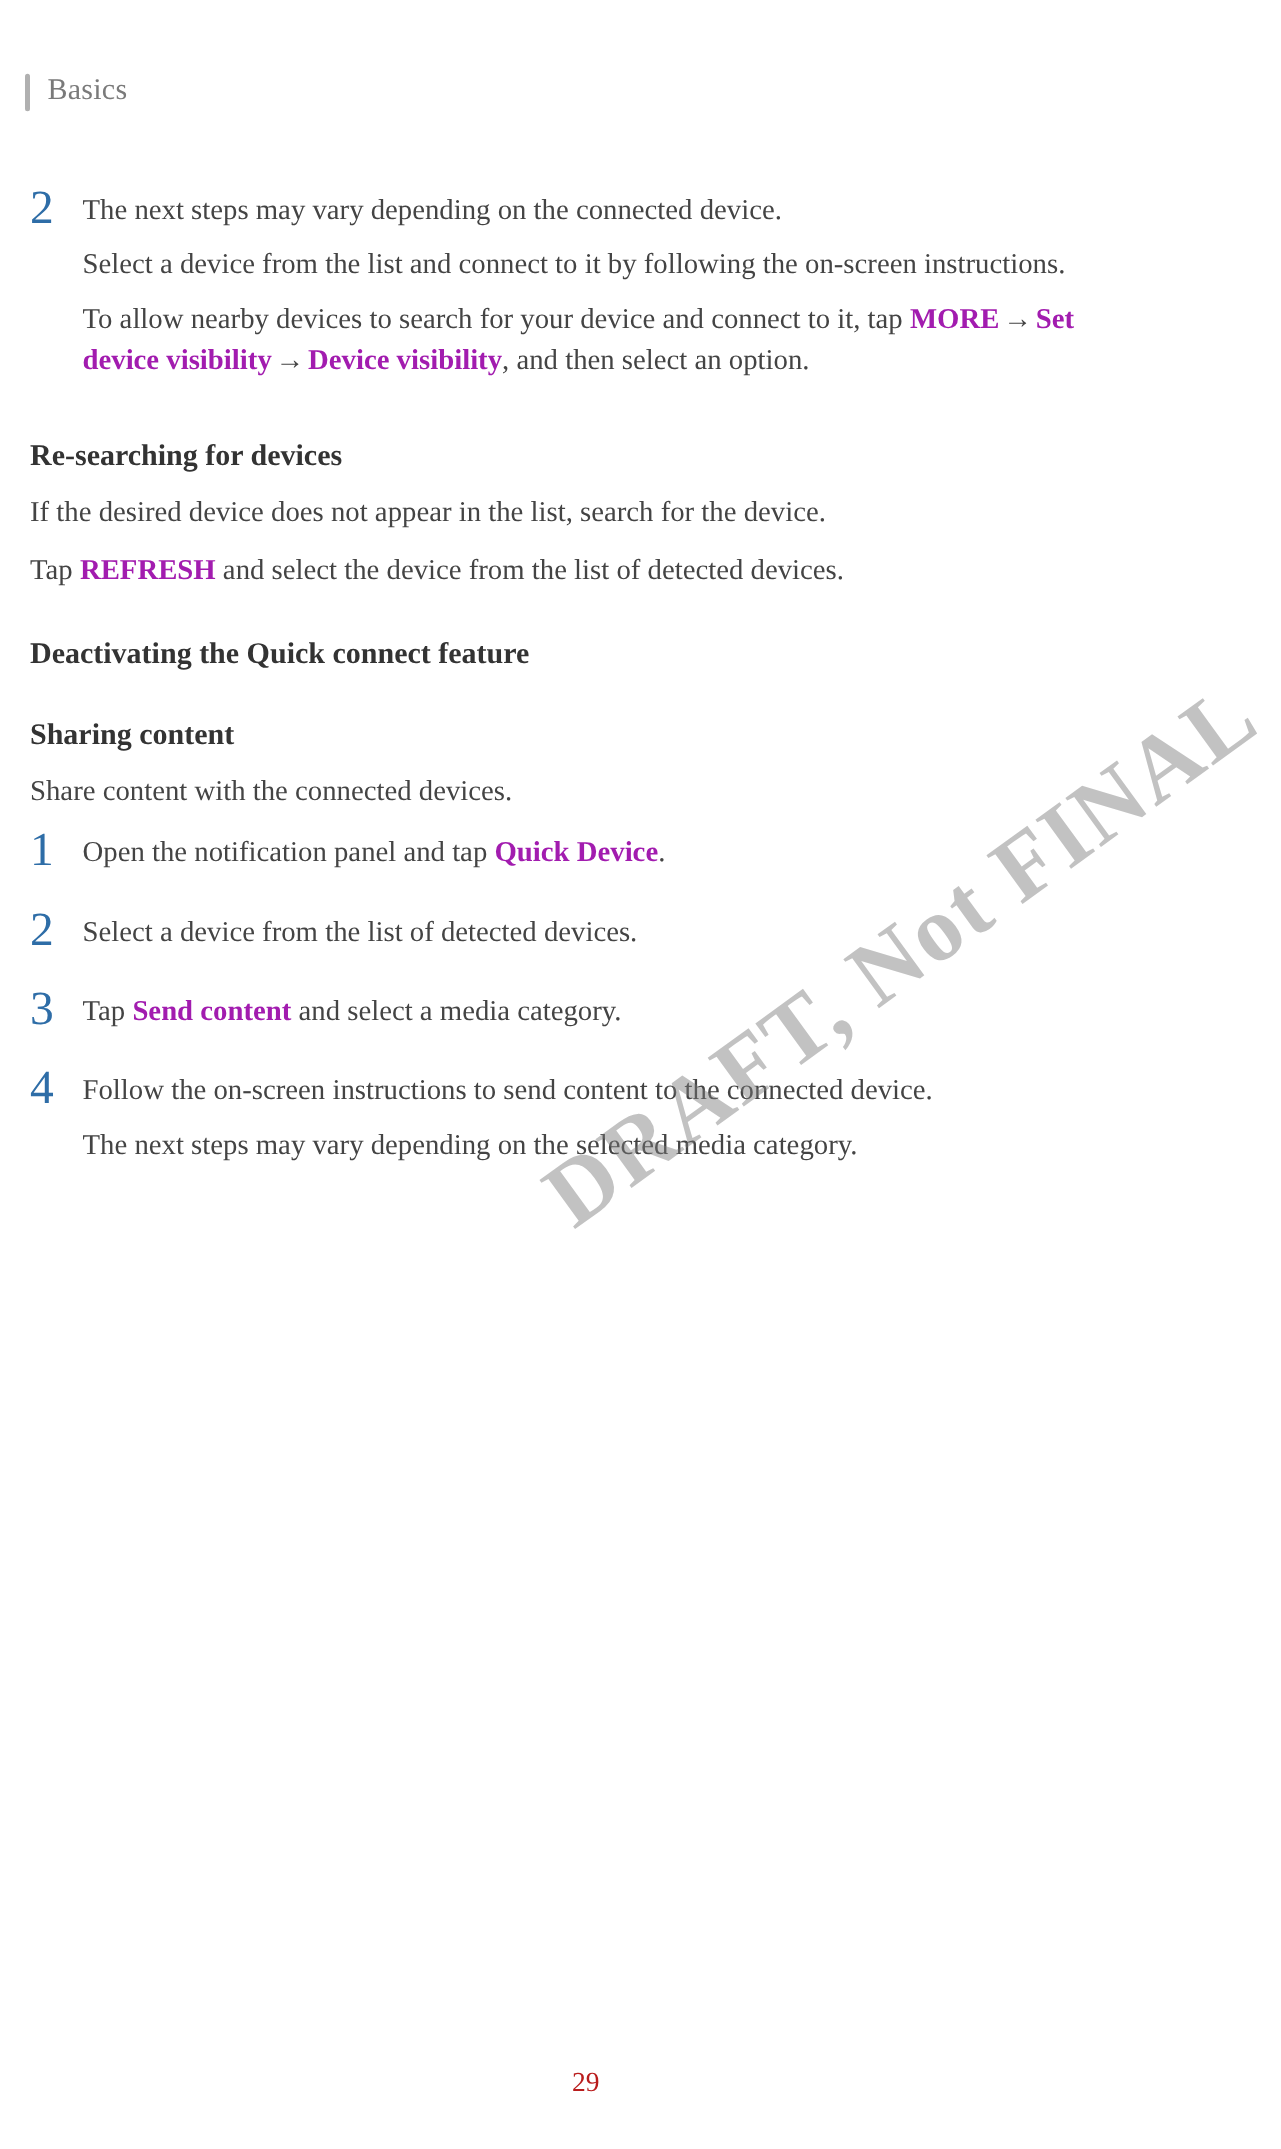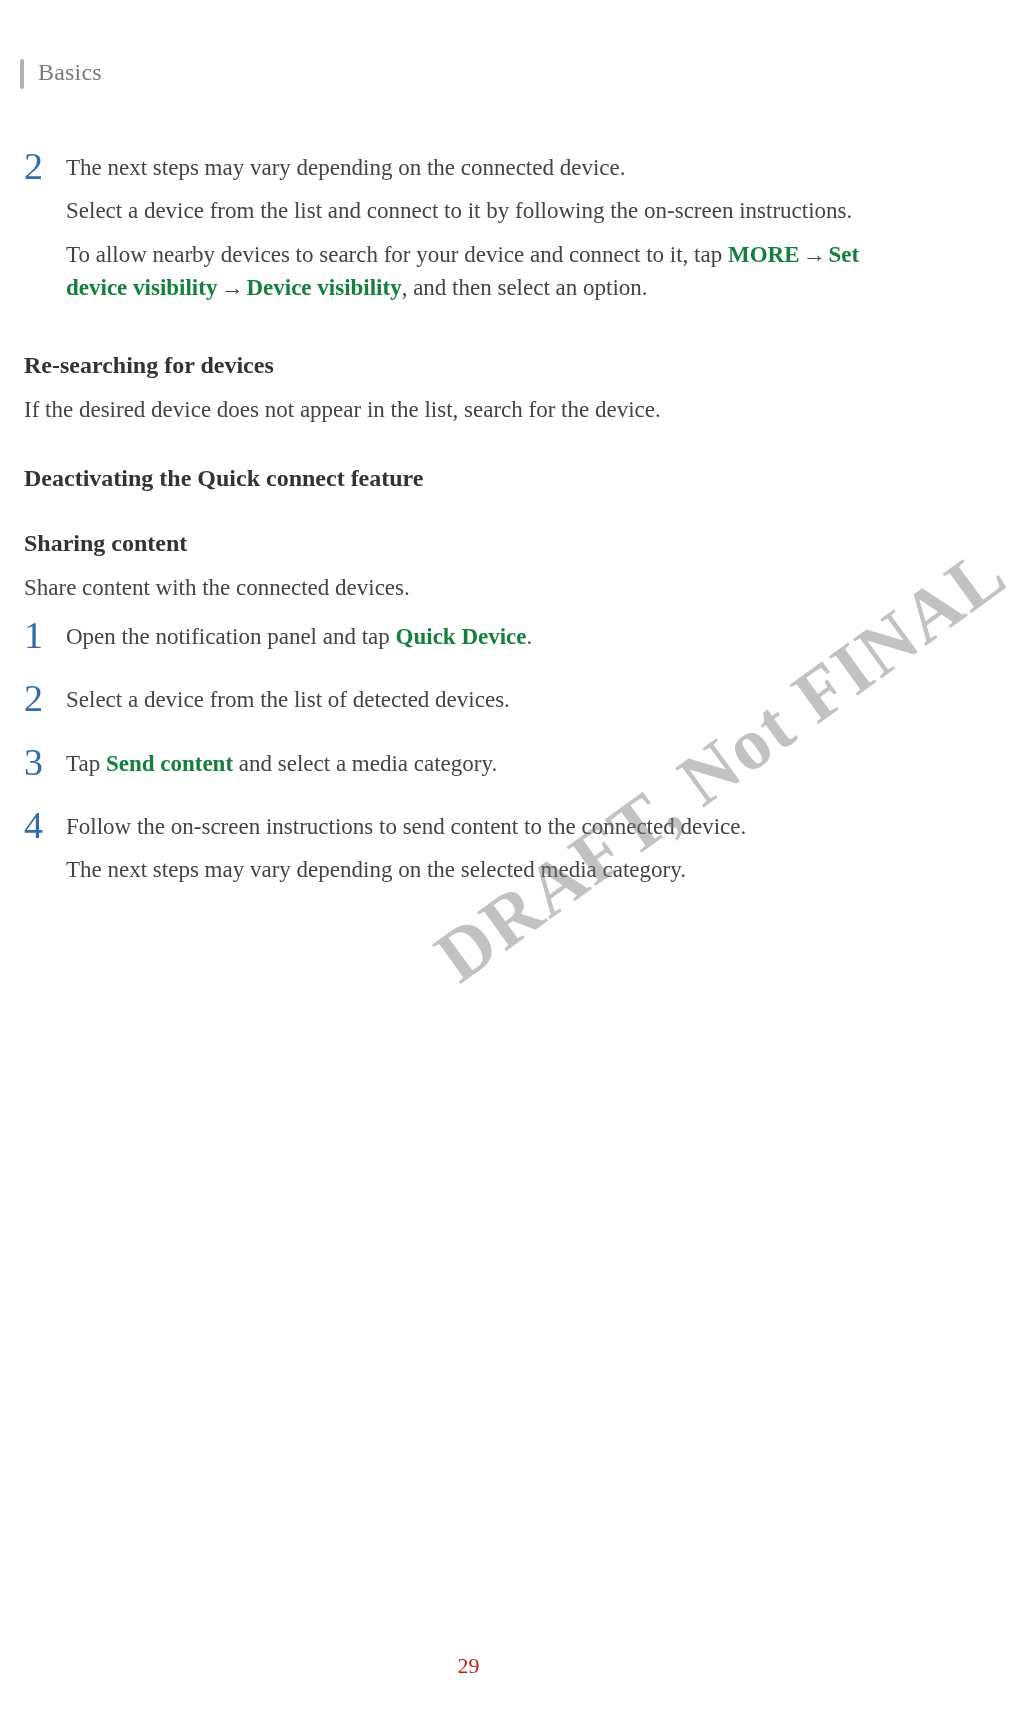--- a/index.html
+++ b/index.html
@@ -71,21 +71,21 @@
     margin: 0 0 12px 0;
   }
   .subheading {
     font-size: 24px;
     font-weight: 700;
     color: #333;
     margin: 38px 0 14px 0;
   }
   strong.bold {
     font-weight: 700;
-    color: #15803d;
+    color: #a21caf;
   }
   .arrow {
     display: inline-block;
     padding: 0 3px;
   }
   .back-icon {
     display: inline-block;
     vertical-align: -2px;
   }
   .watermark {
@@ -129,20 +129,23 @@
         <p>The next steps may vary depending on the connected device.</p>
         <p>Select a device from the list and connect to it by following the on-screen instructions.</p>
         <p>
           <span>To allow nearby devices to search for your device and connect to it, tap </span><strong class="bold">MORE</strong><span class="arrow"> → </span><strong class="bold">Set device visibility</strong><span class="arrow"> → </span><strong class="bold">Device visibility</strong><span>, and then select an option.</span>
         </p>
       </div>
     </div>
 
     <div class="subheading">Re-searching for devices</div>
     <p class="body-text">If the desired device does not appear in the list, search for the device.</p>
+    <p class="body-text">
+      <span>Tap </span><strong class="bold">REFRESH</strong><span> and select the device from the list of detected devices.</span>
+    </p>
 
     <div class="subheading">Deactivating the Quick connect feature</div>
 
     <div class="subheading">Sharing content</div>
     <p class="body-text">Share content with the connected devices.</p>
 
     <div class="num-block">
       <div class="big-num">1</div>
       <div class="num-body">
         <p>

